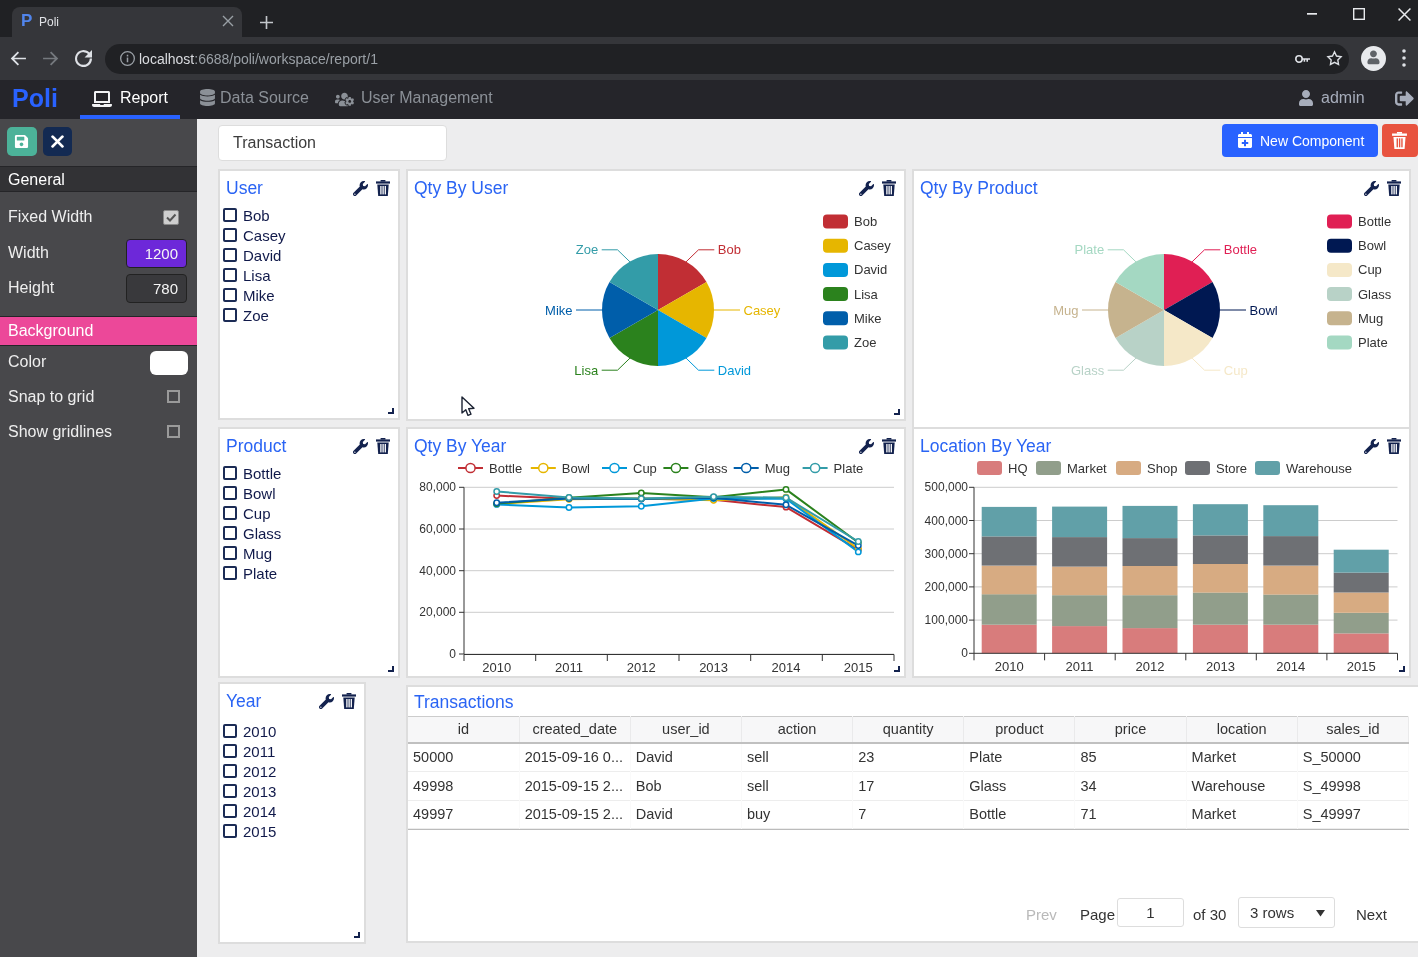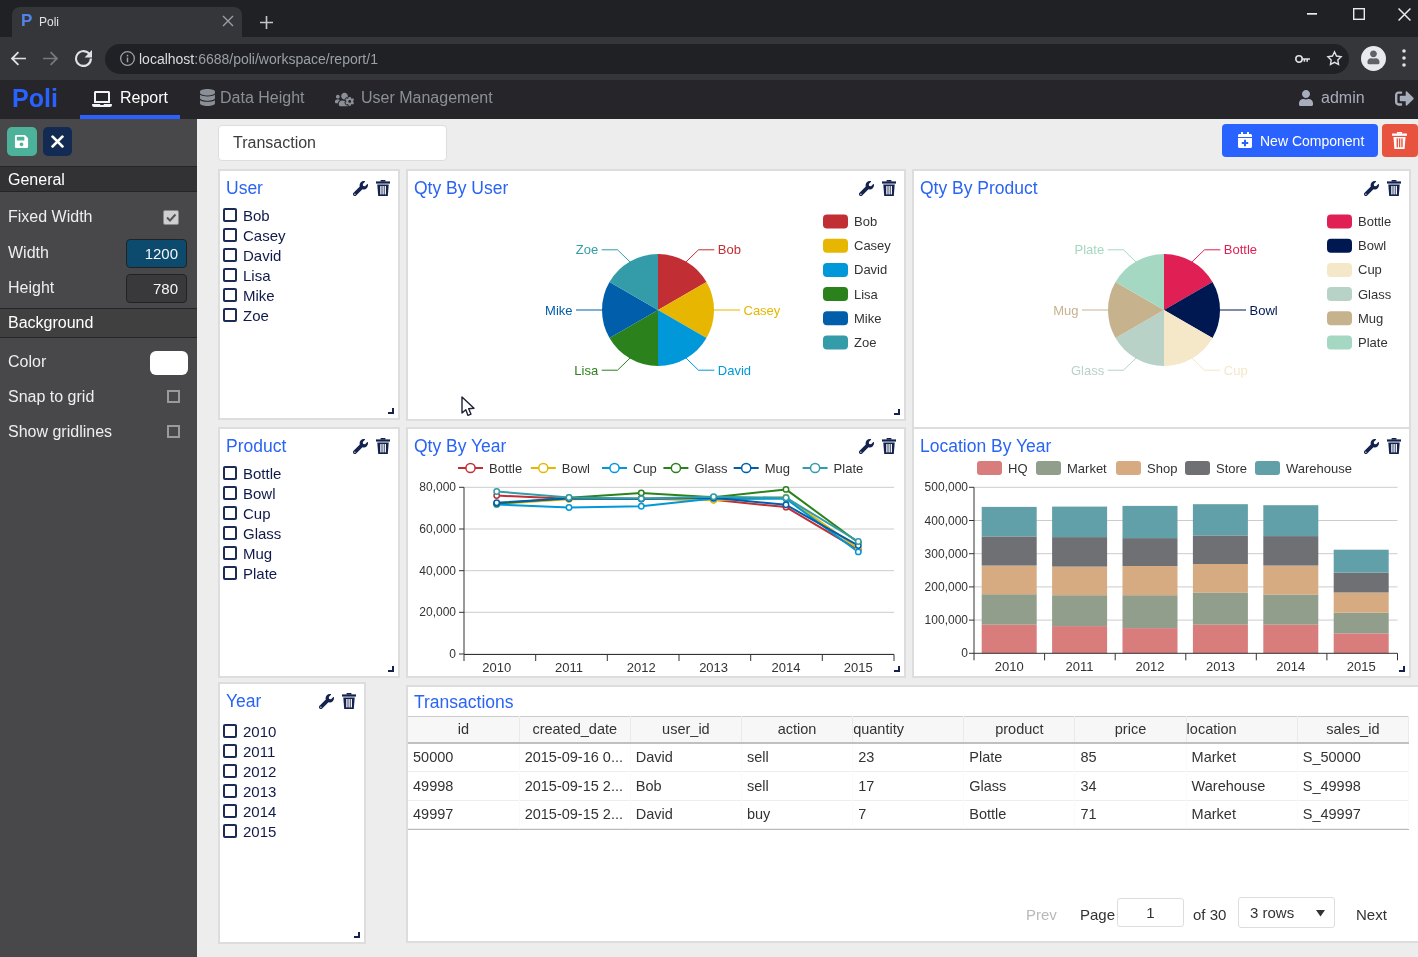--- a/index.html
+++ b/index.html
@@ -70,21 +70,21 @@
 <div class="abs" style="left:0;top:80px;width:1418px;height:39px;background:#25252a"></div>
 <div class="abs" style="left:12px;top:84px;font-size:25px;font-weight:bold;color:#2962ff">Poli</div>
 <svg style="position:absolute;left:92px;top:89px" width="20" height="20" viewBox="0 0 640 512">
     <path d="M624 416H381.54c-.74 19.81-14.71 32-32.74 32H288c-18.69 0-33.02-17.47-32.77-32H16c-8.8 0-16 7.2-16 16v16c0 35.2 28.8 64 64 64h512c35.2 0 64-28.8 64-64v-16c0-8.8-7.2-16-16-16zM576 48c0-26.4-21.6-48-48-48H112C85.6 0 64 21.6 64 48v336h512V48zm-64 272H128V64h384v256z" fill="#f2f3f5"></path>
   </svg>
 <div class="abs" style="left:120px;top:89px;font-size:16px;color:#fff">Report</div>
 <div class="abs" style="left:80px;top:115px;width:100px;height:4px;background:#2962ff"></div>
 <svg style="position:absolute;left:199px;top:89px" width="17" height="17" viewBox="0 0 448 512">
     <path d="M448 73.143v45.714C448 159.143 347.667 192 224 192S0 159.143 0 118.857V73.143C0 32.857 100.333 0 224 0s224 32.857 224 73.143zM448 176v102.857C448 319.143 347.667 352 224 352S0 319.143 0 278.857V176c48.125 33.143 136.208 48.572 224 48.572S399.874 209.143 448 176zm0 160v102.857C448 479.143 347.667 512 224 512S0 479.143 0 438.857V336c48.125 33.143 136.208 48.572 224 48.572S399.874 369.143 448 336z" fill="#8b9097"></path>
   </svg>
-<div class="abs" style="left:220px;top:89px;font-size:16px;color:#8b9097">Data Height</div>
+<div class="abs" style="left:220px;top:89px;font-size:16px;color:#8b9097">Data Source</div>
 <svg style="position:absolute;left:335px;top:90px" width="19" height="19" viewBox="0 0 640 512">
     <path d="M610.5 341.3c2.6-14.1 2.6-28.5 0-42.6l25.8-14.9c3-1.7 4.3-5.2 3.3-8.5-6.7-21.6-18.2-41.2-33.2-57.4-2.3-2.5-6-3.1-9-1.4l-25.8 14.9c-10.9-9.3-23.4-16.5-36.9-21.3v-29.8c0-3.4-2.4-6.4-5.7-7.1-22.3-5-45-4.8-66.2 0-3.3.7-5.7 3.7-5.7 7.1v29.8c-13.5 4.8-26 12-36.9 21.3l-25.8-14.9c-2.9-1.7-6.7-1.1-9 1.4-15 16.2-26.5 35.8-33.2 57.4-1 3.3.4 6.8 3.3 8.5l25.8 14.9c-2.6 14.1-2.6 28.5 0 42.6l-25.8 14.9c-3 1.7-4.3 5.2-3.3 8.5 6.7 21.6 18.2 41.1 33.2 57.4 2.3 2.5 6 3.1 9 1.4l25.8-14.9c10.9 9.3 23.4 16.5 36.9 21.3v29.8c0 3.4 2.4 6.4 5.7 7.1 22.3 5 45 4.8 66.2 0 3.3-.7 5.7-3.7 5.7-7.1v-29.8c13.5-4.8 26-12 36.9-21.3l25.8 14.9c2.9 1.7 6.7 1.1 9-1.4 15-16.2 26.5-35.8 33.2-57.4 1-3.3-.4-6.8-3.3-8.5l-25.8-14.9zM496 368.5c-26.8 0-48.5-21.8-48.5-48.5s21.8-48.5 48.5-48.5 48.5 21.8 48.5 48.5-21.7 48.5-48.5 48.5zM96 224c35.3 0 64-28.7 64-64s-28.7-64-64-64-64 28.7-64 64 28.7 64 64 64zm224 32c1.9 0 3.7-.5 5.6-.6 8.3-21.7 20.5-42.1 36.3-59.2 7.4-8 17.9-12.6 28.9-12.6 6.9 0 13.7 1.8 19.6 5.3l7.9 4.6c.8-.5 1.6-.9 2.4-1.4 7-14.6 11.2-30.8 11.2-48 0-61.9-50.1-112-112-112S208 82.1 208 144c0 61.9 50.1 112 112 112zm105.2 194.5c-2.3-1.2-4.6-2.6-6.8-3.9-8.2 4.8-15.3 9.8-27.5 9.8-10.9 0-21.4-4.6-28.9-12.6-18.3-19.8-32.3-43.9-40.2-69.6-10.7-34.5 24.9-49.7 25.8-50.3-.1-2.6-.1-5.2 0-7.8l-7.9-4.6c-3.8-2.2-7-5-9.8-8.1-3.3.2-6.5.6-9.8.6-24.6 0-47.6-6-68.5-16h-8.3C179.6 288 128 339.6 128 403.2V432c0 26.5 21.5 48 48 48h255.4c-3.7-6-6.2-12.8-6.2-20.3v-9.2zM173.1 274.6C161.5 263.1 145.6 256 128 256H64c-35.3 0-64 28.7-64 64v32c0 17.7 14.3 32 32 32h65.9c6.3-47.4 34.9-87.3 75.2-109.4z" fill="#8b9097"></path>
   </svg>
 <div class="abs" style="left:361px;top:89px;font-size:16px;color:#8b9097">User Management</div>
 <svg style="position:absolute;left:1298px;top:90px" width="16" height="16" viewBox="0 0 448 512">
     <path d="M224 256c70.7 0 128-57.3 128-128S294.7 0 224 0 96 57.3 96 128s57.3 128 128 128zm89.6 32h-16.7c-22.2 10.2-46.9 16-72.9 16s-50.6-5.8-72.9-16h-16.7C60.2 288 0 348.2 0 422.4V464c0 26.5 21.5 48 48 48h352c26.5 0 48-21.5 48-48v-41.6c0-74.2-60.2-134.4-134.4-134.4z" fill="#a7adbb"></path>
   </svg>
 <div class="abs" style="left:1321px;top:89px;font-size:16px;color:#a7adbb">admin</div>
 <svg style="position:absolute;left:1395px;top:89px" width="19" height="19" viewBox="0 0 512 512">
     <path d="M497 273L329 441c-15 15-41 4.5-41-17v-96H152c-13.3 0-24-10.7-24-24v-96c0-13.3 10.7-24 24-24h136V88c0-21.4 25.9-32 41-17l168 168c9.3 9.4 9.3 24.6 0 34zM192 436v-40c0-6.6-5.4-12-12-12H96c-17.7 0-32-14.3-32-32V160c0-17.7 14.3-32 32-32h84c6.6 0 12-5.4 12-12V76c0-6.6-5.4-12-12-12H96c-53 0-96 43-96 96v192c0 53 43 96 96 96h84c6.6 0 12-5.4 12-12z" fill="#a7adbb"></path>
@@ -98,24 +98,24 @@
 <svg class="abs" style="left:51px;top:135px" width="13" height="13" viewBox="0 0 12 12">
     <path d="M1.5 1.5l9 9M10.5 1.5l-9 9" stroke="#fff" stroke-width="2.6" stroke-linecap="round"></path>
   </svg>
 <div class="abs" style="left:0;top:166px;width:197px;height:26px;background:#323235;border-top:1px solid #252528;border-bottom:1px solid #252528;color:#fff;font-size:16px;line-height:25px;padding-left:8px">General</div>
 <div class="abs" style="left:8px;top:208px;font-size:16px;color:#eee">Fixed Width</div>
 <div class="abs" style="left:163px;top:210px;width:16px;height:15px;background:#cfcfcf;border:1px solid #8a8a8a;border-radius:2px"></div>
 <svg class="abs" style="left:166px;top:213px" width="11" height="9" viewBox="0 0 11 9">
     <path d="M1 4.5l3 3 5.5-6" fill="none" stroke="#555" stroke-width="2"></path>
   </svg>
 <div class="abs" style="left:8px;top:244px;font-size:16px;color:#eee">Width</div>
-<div class="abs" style="left:126px;top:239px;width:61px;height:29px;background:#0c4a6e;border:1px solid #222;border-radius:4px;color:#f5f5f5;font-size:15px;line-height:27px;text-align:right;padding-right:8px">1200</div>
+<div class="abs" style="left:126px;top:239px;width:61px;height:29px;background:#6d28d9;border:1px solid #222;border-radius:4px;color:#f5f5f5;font-size:15px;line-height:27px;text-align:right;padding-right:8px">1200</div>
 <div class="abs" style="left:8px;top:279px;font-size:16px;color:#eee">Height</div>
 <div class="abs" style="left:126px;top:274px;width:61px;height:29px;background:#39393c;border:1px solid #222;border-radius:4px;color:#f5f5f5;font-size:15px;line-height:27px;text-align:right;padding-right:8px">780</div>
-<div class="abs" style="left:0;top:308px;width:197px;height:30px;background:#404040;border-top:1px solid #252528;border-bottom:1px solid #252528;color:#fff;font-size:16px;line-height:28px;padding-left:8px">Background</div>
+<div class="abs" style="left:0;top:316px;width:197px;height:30px;background:#ec4899;border-top:1px solid #252528;border-bottom:1px solid #252528;color:#fff;font-size:16px;line-height:28px;padding-left:8px">Background</div>
 <div class="abs" style="left:8px;top:353px;font-size:16px;color:#eee">Color</div>
 <div class="abs" style="left:150px;top:351px;width:38px;height:24px;background:#fff;border-radius:6px"></div>
 <div class="abs" style="left:8px;top:388px;font-size:16px;color:#eee">Snap to grid</div>
 <div class="abs" style="left:167px;top:390px;width:13px;height:13px;border:2px solid #9a9a9a;background:none"></div>
 <div class="abs" style="left:8px;top:423px;font-size:16px;color:#eee">Show gridlines</div>
 <div class="abs" style="left:167px;top:425px;width:13px;height:13px;border:2px solid #9a9a9a;background:none"></div>
 <div class="abs" style="left:218px;top:125px;width:229px;height:36px;background:#fff;border:1px solid #ddd;border-radius:4px;font-size:16px;color:#3c3c3c;line-height:34px;padding-left:14px">Transaction</div>
 <div class="abs" style="left:1222px;top:124px;width:156px;height:33px;background:#2962ff;border-radius:4px"></div>
 <svg style="position:absolute;left:1237px;top:132px" width="16" height="16" viewBox="0 0 448 512">
     <path d="M436 160H12c-6.6 0-12-5.4-12-12v-36c0-26.5 21.5-48 48-48h48V12c0-6.6 5.4-12 12-12h40c6.6 0 12 5.4 12 12v52h128V12c0-6.6 5.4-12 12-12h40c6.6 0 12 5.4 12 12v52h48c26.5 0 48 21.5 48 48v36c0 6.6-5.4 12-12 12zM12 192h424c6.6 0 12 5.4 12 12v260c0 26.5-21.5 48-48 48H48c-26.5 0-48-21.5-48-48V204c0-6.6 5.4-12 12-12zm316 140c0-6.6-5.4-12-12-12h-60v-60c0-6.6-5.4-12-12-12h-40c-6.6 0-12 5.4-12 12v60h-60c-6.6 0-12 5.4-12 12v40c0 6.6 5.4 12 12 12h60v60c0 6.6 5.4 12 12 12h40c6.6 0 12-5.4 12-12v-60h60c6.6 0 12-5.4 12-12v-40z" fill="#fff"></path>
@@ -570,24 +570,24 @@
     </div>
     <div class="rsz"></div>
     <div style="position:absolute;left:0px;top:29px;width:1001px">
       <table style="border-collapse:collapse;table-layout:fixed;width:1001px;font-size:14.5px;color:#333">
         <tbody>
           <tr style="height:26px;background:#f7f7f8;border-top:1px solid #ccc;border-bottom:2px solid #c0c0c0">
             <td style="text-align:center;border-right:1px solid rgba(0,0,0,0.05)">id</td>
             <td style="text-align:center;border-right:1px solid rgba(0,0,0,0.05)">created_date</td>
             <td style="text-align:center;border-right:1px solid rgba(0,0,0,0.05)">user_id</td>
             <td style="text-align:center;border-right:1px solid rgba(0,0,0,0.05)">action</td>
-            <td style="text-align:left;border-right:1px solid rgba(0,0,0,0.05)">quantity</td>
+            <td style="text-align:center;border-right:1px solid rgba(0,0,0,0.05)">quantity</td>
             <td style="text-align:center;border-right:1px solid rgba(0,0,0,0.05)">product</td>
             <td style="text-align:center;border-right:1px solid rgba(0,0,0,0.05)">price</td>
-            <td style="border-right:1px solid rgba(0,0,0,0.05)">location</td>
+            <td style="text-align:center;border-right:1px solid rgba(0,0,0,0.05)">location</td>
             <td style="text-align:center;border-right:1px solid rgba(0,0,0,0.05)">sales_id</td>
           </tr>
           <tr style="height:28.8px;border-bottom:1px solid rgba(0,0,0,0.07)">
             <td style="padding-left:5px;border-right:1px solid rgba(0,0,0,0.02)">50000</td>
             <td style="padding-left:5px;border-right:1px solid rgba(0,0,0,0.02)">2015-09-16 0...</td>
             <td style="padding-left:5px;border-right:1px solid rgba(0,0,0,0.02)">David</td>
             <td style="padding-left:5px;border-right:1px solid rgba(0,0,0,0.02)">sell</td>
             <td style="padding-left:5px;border-right:1px solid rgba(0,0,0,0.02)">23</td>
             <td style="padding-left:5px;border-right:1px solid rgba(0,0,0,0.02)">Plate</td>
             <td style="padding-left:5px;border-right:1px solid rgba(0,0,0,0.02)">85</td>

